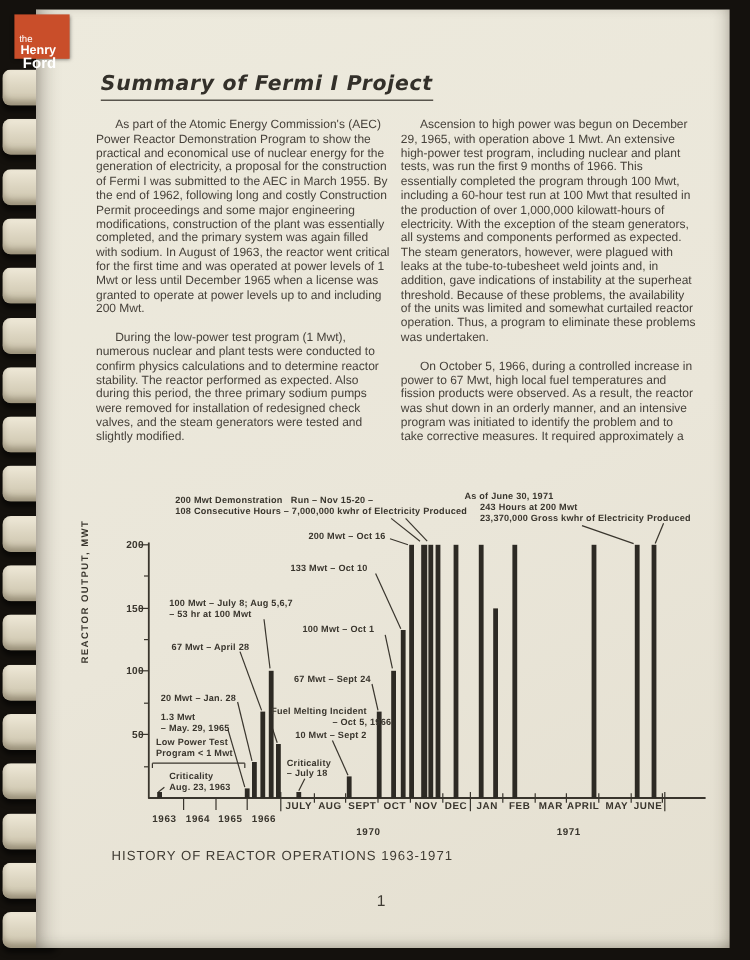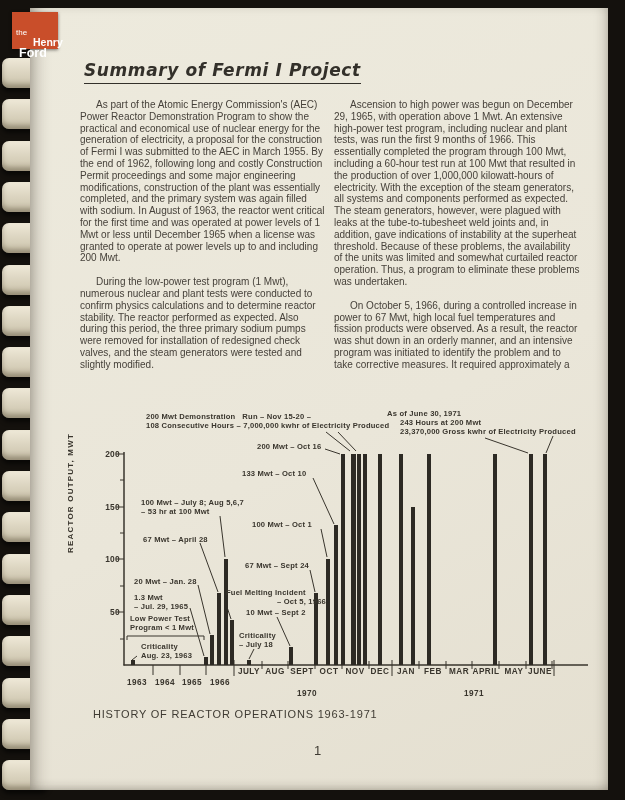--- a/index.html
+++ b/index.html
@@ -30,21 +30,21 @@
     box-shadow:0 4px 4px rgba(0,0,0,.55), inset 0 -4px 5px rgba(90,80,60,.45);
     border-right:3px solid #8e8671;
   }
   
   .logo{
     position:absolute;left:12px;top:12px;width:46px;height:37px;
     background:#c94e2a;color:#fff;z-index:5;
     box-shadow:0 1px 3px rgba(0,0,0,.5);
   }
   .logo .the{font-size:8px;line-height:8px;padding:17px 0 0 4px;}
-  .logo .l1{font-size:10.5px;font-weight:bold;line-height:10px;padding-left:21px;}
+  .logo .l1{font-size:10.5px;font-weight:bold;line-height:10px;padding-left:5px;}
   .logo .l2{font-size:12.5px;font-weight:bold;line-height:12px;padding-left:7px;}
   
   .title{
     position:absolute;left:54px;top:52px;
     font-family:"DejaVu Sans",sans-serif;
     font-size:17px;font-weight:bold;font-style:italic;
     color:#33302a;letter-spacing:.6px;
     border-bottom:1.6px solid #33302a;padding-bottom:3px;
   }
   .col{
@@ -253,21 +253,21 @@
       <div class="plot-label" style="left: 212px; top: 462px;">133 Mwt – Oct 10</div>
       <div class="plot-label" style="left: 111px; top: 491px;">100 Mwt – July 8; Aug 5,6,7</div>
       <div class="plot-label" style="left: 111px; top: 500px;">– 53 hr at 100 Mwt</div>
       <div class="plot-label" style="left: 222px; top: 513px;">100 Mwt – Oct 1</div>
       <div class="plot-label" style="left: 113px; top: 528px;">67 Mwt – April 28</div>
       <div class="plot-label" style="left: 215px; top: 554px;">67 Mwt – Sept 24</div>
       <div class="plot-label" style="left: 104px; top: 570px;">20 Mwt – Jan. 28</div>
       <div class="plot-label" style="left: 196px; top: 581px;">Fuel Melting Incident</div>
       <div class="plot-label" style="left: 199px; top: 590px; margin-left: 48px;">– Oct 5, 1966</div>
       <div class="plot-label" style="left: 104px; top: 586px;">1.3 Mwt</div>
-      <div class="plot-label" style="left: 104px; top: 595px;">– Jul. 29, 1965</div>
+      <div class="plot-label" style="left: 104px; top: 595px;">– May. 29, 1965</div>
       <div class="plot-label" style="left: 216px; top: 601px;">10 Mwt – Sept 2</div>
       <div class="plot-label" style="left: 100px; top: 607px;">Low Power Test</div>
       <div class="plot-label" style="left: 100px; top: 616px;">Program &lt; 1 Mwt</div>
       <div class="plot-label" style="left: 209px; top: 624px;">Criticality</div>
       <div class="plot-label" style="left: 209px; top: 633px;">– July 18</div>
       <div class="plot-label" style="left: 111px; top: 635px;">Criticality</div>
       <div class="plot-label" style="left: 111px; top: 644px;">Aug. 23, 1963</div>
       <div class="plot-label ax" style="left: 219px; top: 660px;">JULY</div>
       <div class="plot-label ax" style="left: 245px; top: 660px;">AUG</div>
       <div class="plot-label ax" style="left: 272px; top: 660px;">SEPT</div>

